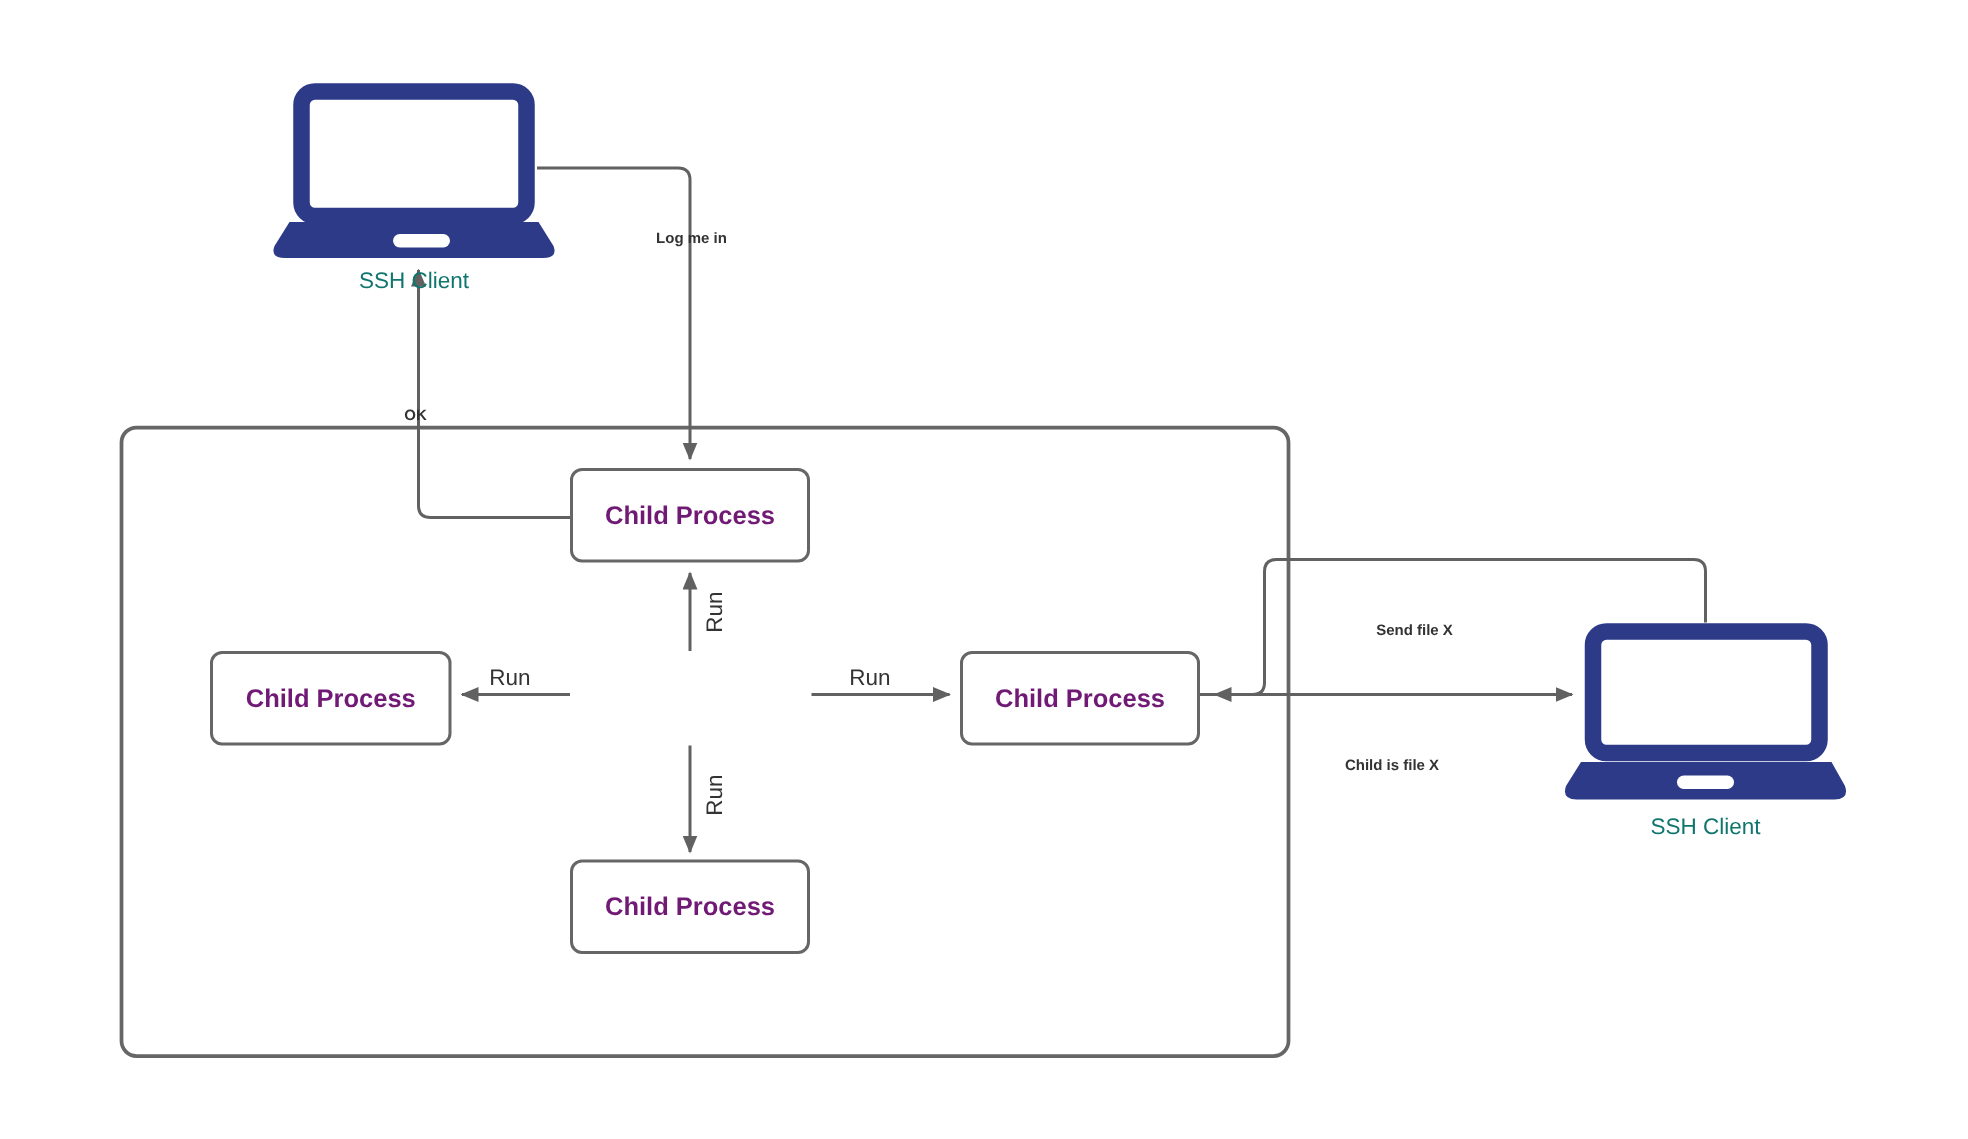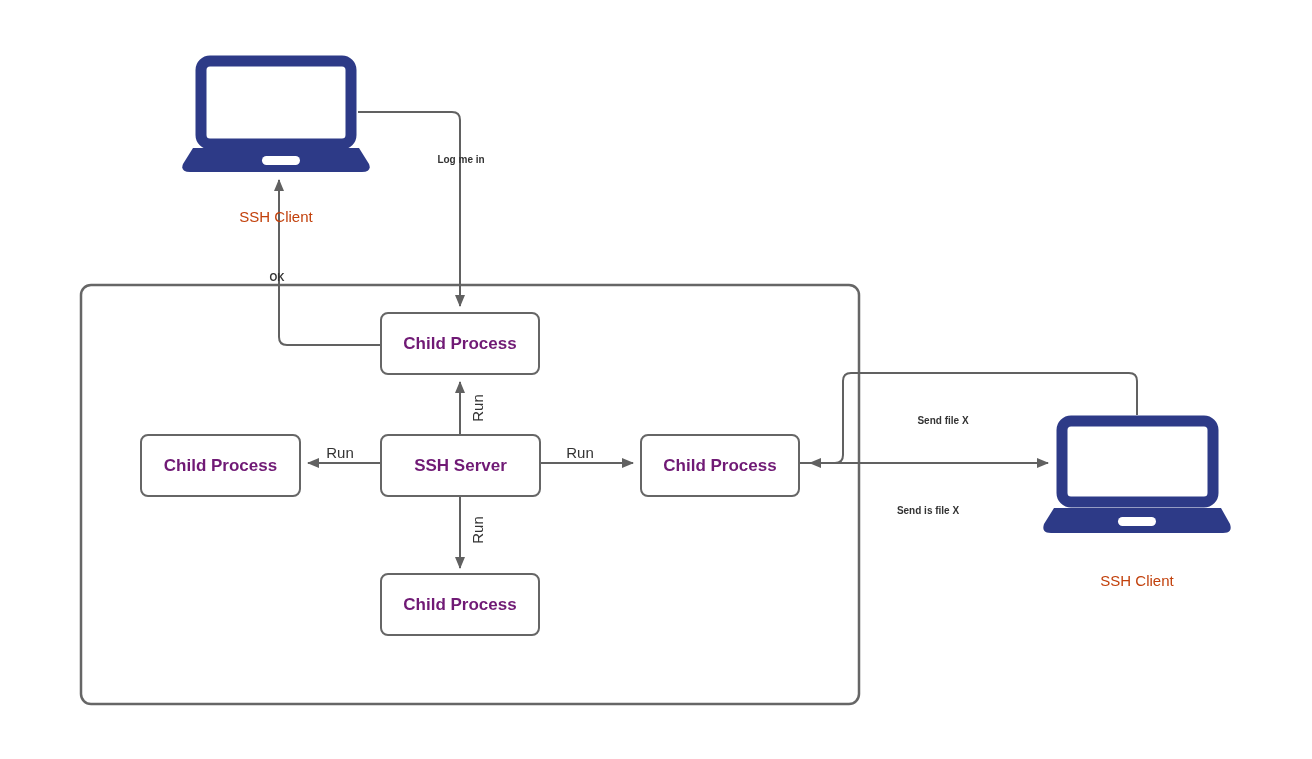--- a/index.html
+++ b/index.html
@@ -53,23 +53,22 @@
     font-size: 15px;
     color: #333333;
   }
   .edge-label.vertical {
     transform: translate(-50%, -50%) rotate(-90deg);
   }
   .device-label {
     position: absolute;
     transform: translateX(-50%);
     font-size: 15px;
-    color: #c2410c;
+    color: #0f766e;
     white-space: nowrap;
-    margin-top: 29px;
   }
 </style>
 </head>
 <body>
 
 <div class="canvas">
 
   <svg class="diagram-svg" width="1312" height="759" viewBox="0 0 1312 759">
     <defs>
       <marker id="arrow" markerWidth="13" markerHeight="10" refX="11" refY="5" orient="auto" markerUnits="userSpaceOnUse">
@@ -104,37 +103,34 @@
   </svg>
 
   <div class="node-box" style="left:380px; top:312px; width:160px; height:63px;">
     <span>Child Process</span>
   </div>
 
   <div class="node-box" style="left:140px; top:434px; width:161px; height:63px;">
     <span>Child Process</span>
   </div>
 
-  <div class="node-box" style="left:380px; top:434px; width:161px; height:63px;">
-    <span>SSH Server</span>
-  </div>
 
   <div class="node-box" style="left:640px; top:434px; width:160px; height:63px;">
     <span>Child Process</span>
   </div>
 
   <div class="node-box" style="left:380px; top:573px; width:160px; height:63px;">
     <span>Child Process</span>
   </div>
 
   <div class="device-label" style="left:276px; top:179px;">SSH Client</div>
   <div class="device-label" style="left:1137px; top:543px;">SSH Client</div>
 
   <div class="edge-label" style="left:461px; top:160px;">Log me in</div>
   <div class="edge-label" style="left:277px; top:278px;">OK</div>
   <div class="edge-label bg" style="left:943px; top:373px;">Send file X</div>
-  <div class="edge-label bg" style="left:928px; top:463px;">Send is file X</div>
+  <div class="edge-label bg" style="left:928px; top:463px;">Child is file X</div>
   <div class="edge-label run" style="left:340px; top:452px;">Run</div>
   <div class="edge-label run" style="left:580px; top:452px;">Run</div>
   <div class="edge-label run vertical" style="left:477px; top:408px;">Run</div>
   <div class="edge-label run vertical" style="left:477px; top:530px;">Run</div>
 
 </div>
 
 </body></html>

